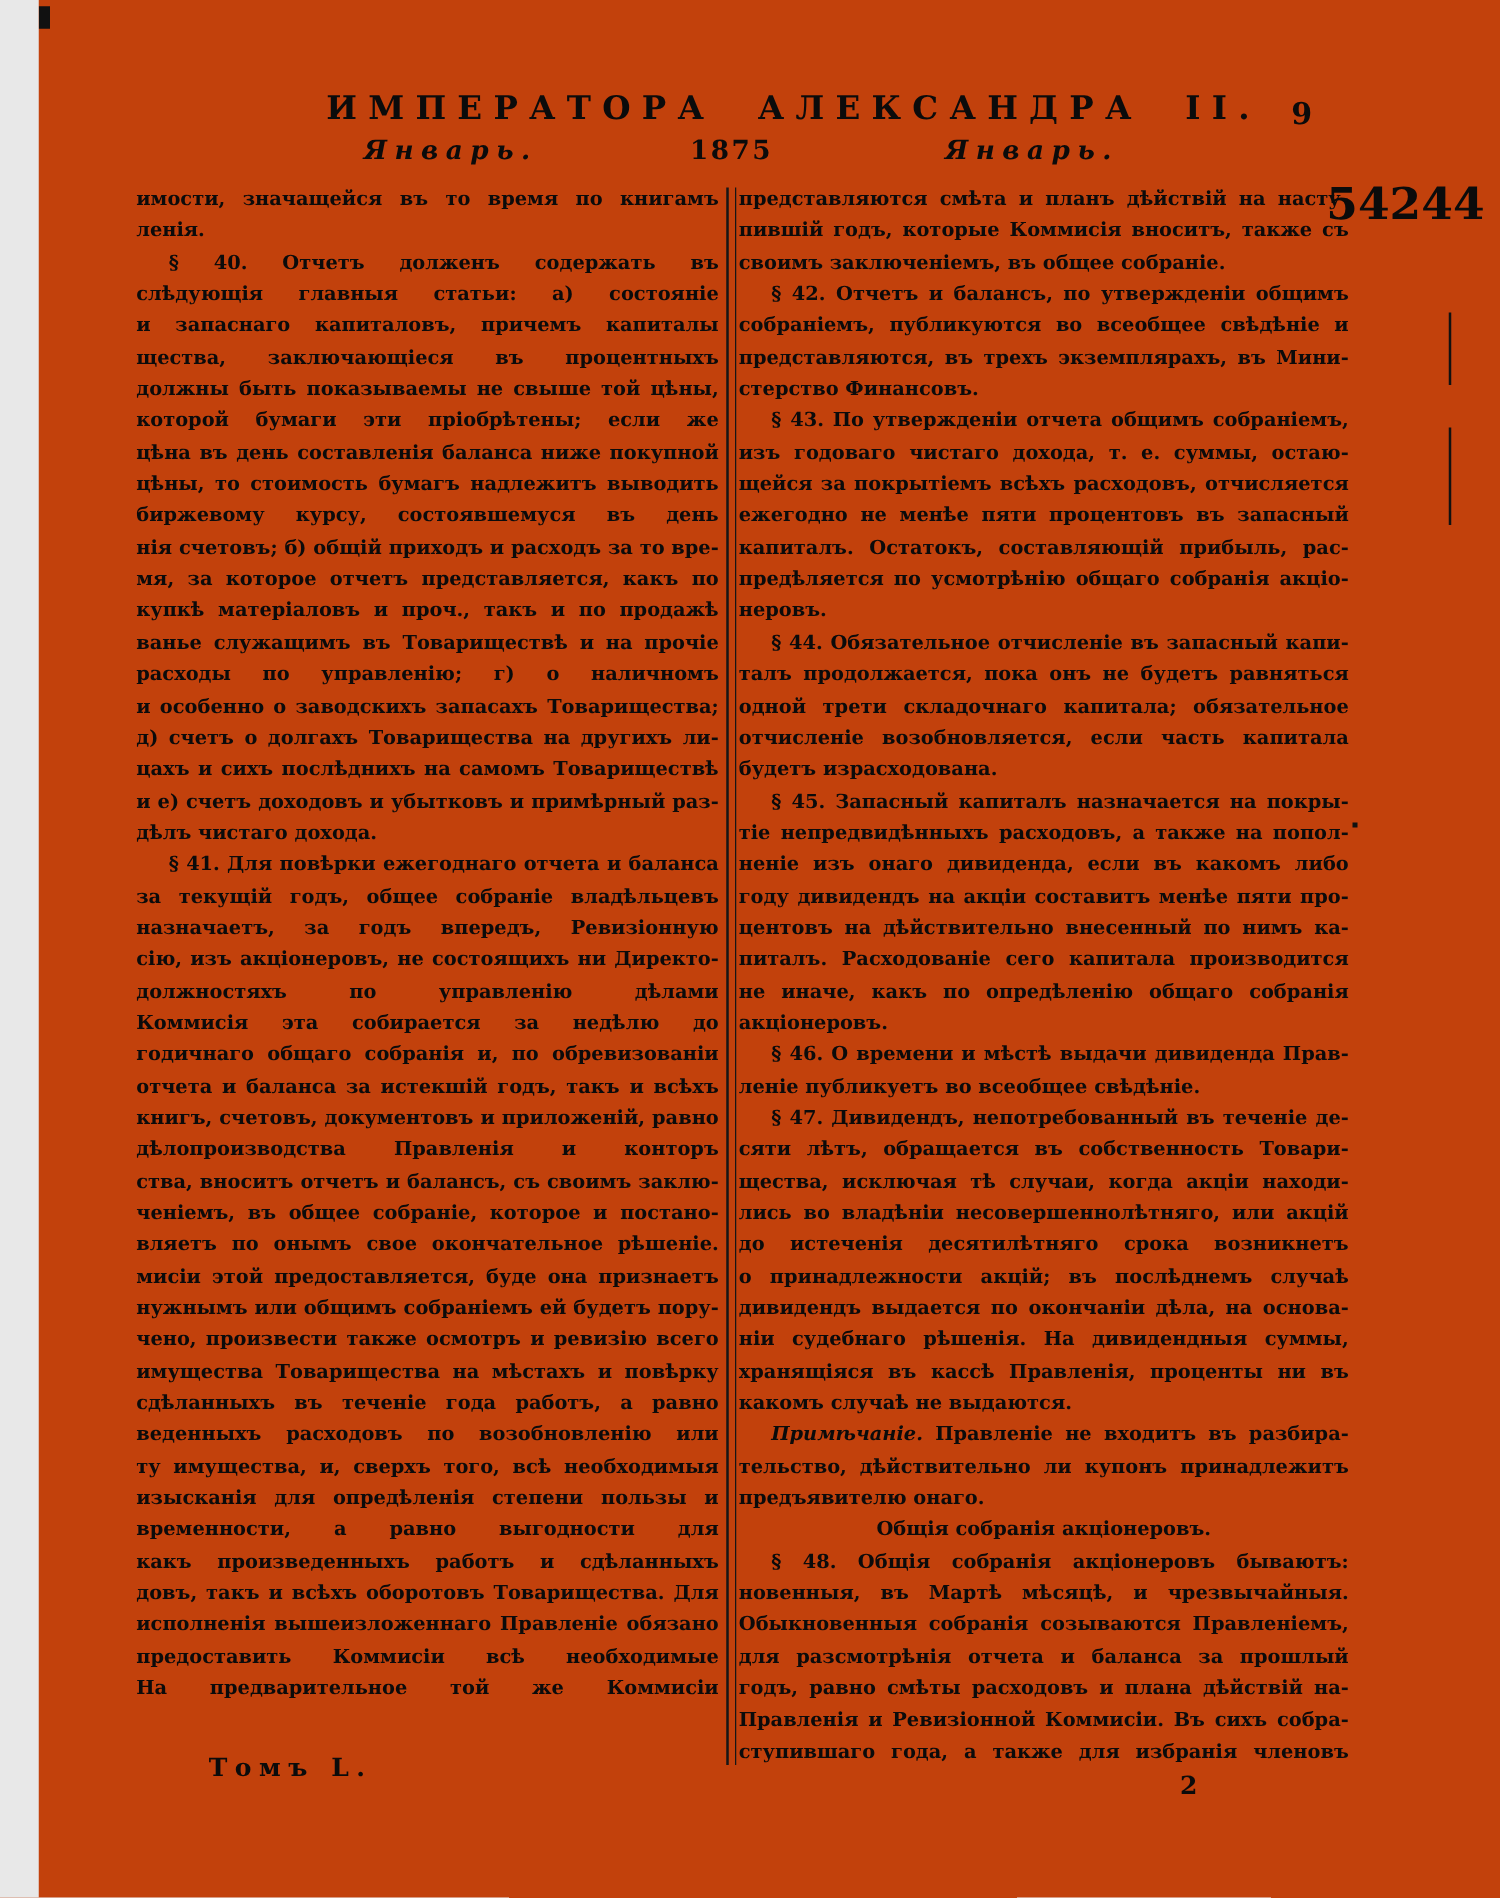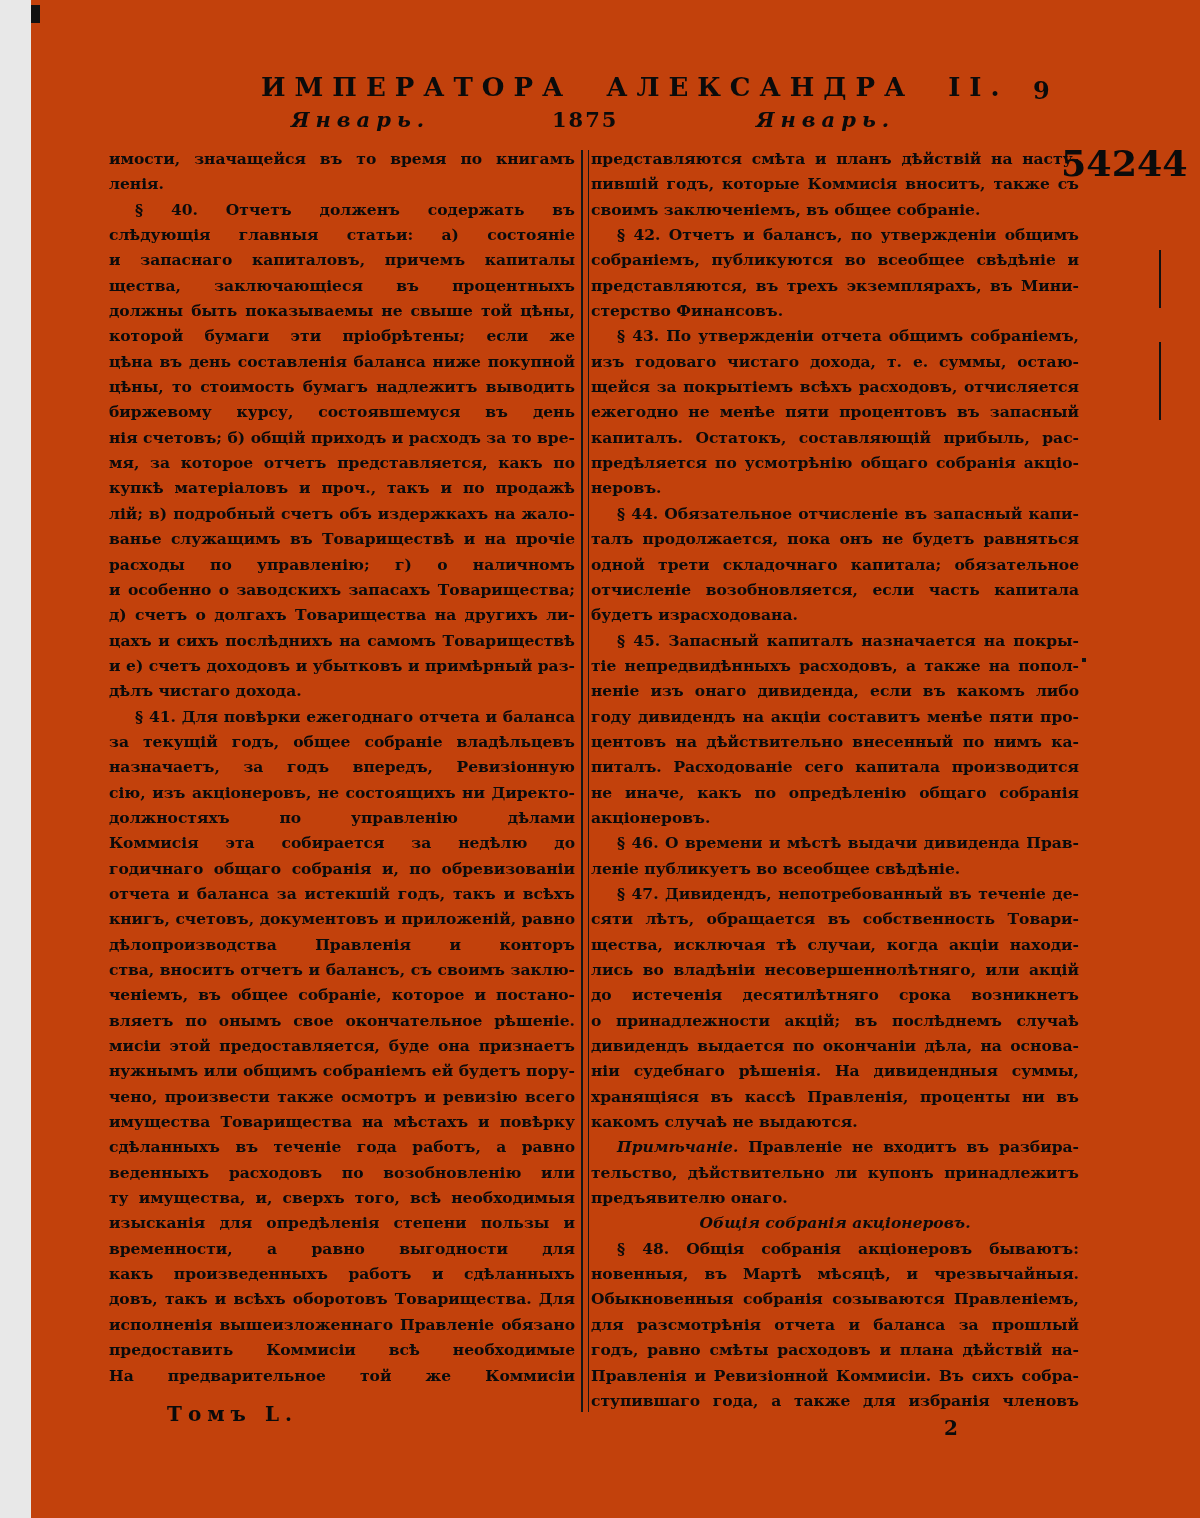--- a/index.html
+++ b/index.html
@@ -22,21 +22,21 @@
     position:absolute;top:143px;left:1030px;font-size:35px;font-weight:bold;
     letter-spacing:0;transform:scaleX(1.04);transform-origin:left;white-space:nowrap;
   }
   
   .col{position:absolute;top:146px;font-size:15.5px;font-weight:bold;line-height:25.35px;}
   .col-left{left:78px;width:466px;}
   .col-right{left:560px;width:488px;}
   .line{text-align:justify;text-align-last:justify;height:25.35px;overflow:hidden;}
   .line.indent{padding-left:26px;}
   .line.endline{text-align-last:left;}
-  .line.centerline{text-align-last:center;font-style:italic;}
+  .line.centerline{text-align-last:center;}
   .line i{font-style:italic;}
   .divider{
     position:absolute;left:550px;top:150px;width:5px;height:1262px;
     border-left:2px solid #161616;border-right:1px solid #161616;
   }
   
   .footer-left{position:absolute;top:1402px;left:136px;font-size:20px;font-weight:bold;letter-spacing:6px;}
   .footer-right{position:absolute;top:1416px;left:913px;font-size:20px;font-weight:bold;}
   
   .speck{position:absolute;background:#111;}
@@ -69,21 +69,20 @@
       <div class="line"><span>и запаснаго капиталовъ, причемъ капиталы Товари-</span></div>
       <div class="line"><span>щества, заключающіеся въ процентныхъ бумагахъ,</span></div>
       <div class="line"><span>должны быть показываемы не свыше той цѣны, по</span></div>
       <div class="line"><span>которой бумаги эти пріобрѣтены; если же биржевая</span></div>
       <div class="line"><span>цѣна въ день составленія баланса ниже покупной</span></div>
       <div class="line"><span>цѣны, то стоимость бумагъ надлежитъ выводить по</span></div>
       <div class="line"><span>биржевому курсу, состоявшемуся въ день заключе-</span></div>
       <div class="line"><span>нія счетовъ; б) общій приходъ и расходъ за то вре-</span></div>
       <div class="line"><span>мя, за которое отчетъ представляется, какъ по по-</span></div>
       <div class="line"><span>купкѣ матеріаловъ и проч., такъ и по продажѣ издѣ-</span></div>
-      <div class="line"><span>лій; в) подробный счетъ объ издержкахъ на жало-</span></div>
       <div class="line"><span>ванье служащимъ въ Товариществѣ и на прочіе</span></div>
       <div class="line"><span>расходы по управленію; г) о наличномъ имуществѣ</span></div>
       <div class="line"><span>и особенно о заводскихъ запасахъ Товарищества;</span></div>
       <div class="line"><span>д) счетъ о долгахъ Товарищества на другихъ ли-</span></div>
       <div class="line"><span>цахъ и сихъ послѣднихъ на самомъ Товариществѣ</span></div>
       <div class="line"><span>и е) счетъ доходовъ и убытковъ и примѣрный раз-</span></div>
       <div class="line endline"><span>дѣлъ чистаго дохода.</span></div>
       <div class="line indent"><span>§ 41. Для повѣрки ежегоднаго отчета и баланса</span></div>
       <div class="line"><span>за текущій годъ, общее собраніе владѣльцевъ акцій</span></div>
       <div class="line"><span>назначаетъ, за годъ впередъ, Ревизіонную Комми-</span></div>

